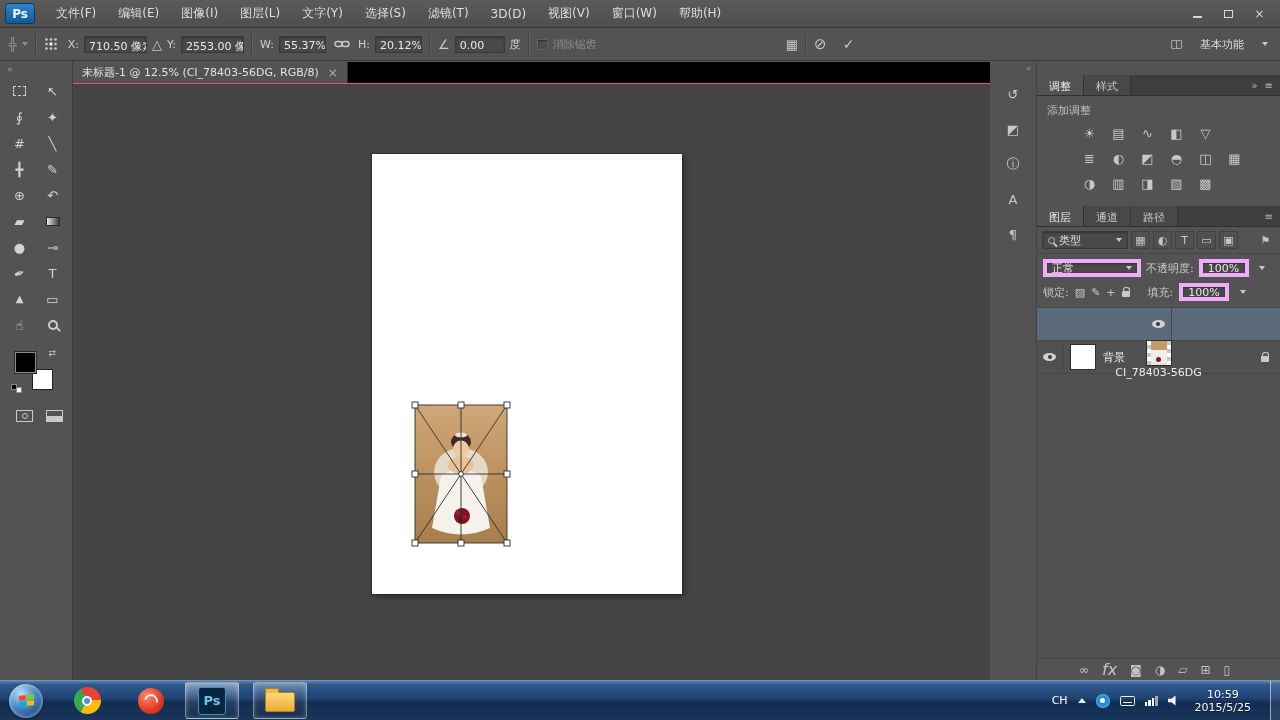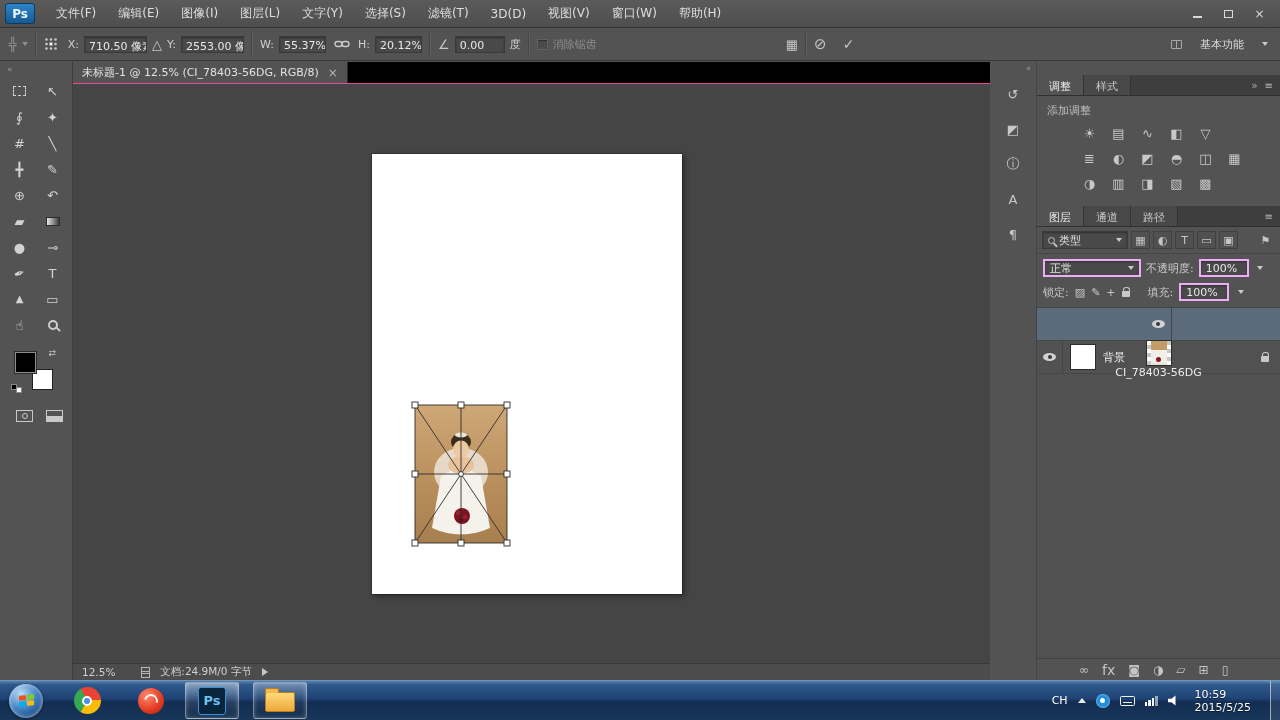--- a/index.html
+++ b/index.html
@@ -95,21 +95,21 @@
   .adjicon{width:29px;height:25px;display:flex;align-items:center;justify-content:center;color:#c8c8c8;font-size:13px;}
   .layerspanel{position:absolute;top:144px;left:0;right:0;bottom:0;display:flex;flex-direction:column;}
   .lfilter{display:flex;align-items:center;gap:3px;padding:4px 5px;border-bottom:1px solid #464646;}
   .searchbox{display:flex;align-items:center;gap:4px;background:#494949;border:1px solid #3a3a3a;
     box-shadow:inset 0 1px 2px rgba(0,0,0,.35);height:18px;padding:0 5px;font-size:11px;color:#e0e0e0;width:86px;}
   .magicon{position:relative;width:7px;height:7px;border:1.5px solid #bdbdbd;border-radius:50%;flex:none;}
   .magicon::after{content:"";position:absolute;right:-4px;bottom:-3px;width:5px;height:1.5px;background:#bdbdbd;transform:rotate(45deg);}
   .minibtn{width:19px;height:18px;display:flex;align-items:center;justify-content:center;font-size:11px;
     color:#c5c5c5;background:#505050;border:1px solid #414141;}
   .lblend{display:flex;align-items:center;gap:5px;padding:5px 6px 3px;font-size:11px;color:#c9c9c9;}
-  .ddbox{display:flex;align-items:center;justify-content:space-between;background:#494949;border:2px solid #f0abfc;
+  .ddbox{display:flex;align-items:center;justify-content:space-between;background:#494949;border:4px solid #f0abfc;
     box-shadow:inset 0 1px 2px rgba(0,0,0,.35);height:18px;padding:0 5px;font-size:11px;color:#e6e6e6;gap:20px;}
   .llock{display:flex;align-items:center;gap:6px;padding:3px 6px 6px;border-bottom:1px solid #464646;font-size:11px;color:#c9c9c9;}
   .lockglyph{color:#c6c6c6;font-size:11px;}
   .lockicon{position:relative;display:inline-block;width:8px;height:6px;background:#c9c9c9;border-radius:1px;margin-top:4px;}
   .lockicon::before{content:"";position:absolute;left:1px;top:-4px;width:5px;height:4px;border:1.2px solid #c9c9c9;
     border-bottom:none;border-radius:3px 3px 0 0;}
   .llist{flex:1;background:#515151;overflow:hidden;}
   .layerrow{height:33px;display:flex;align-items:center;border-bottom:1px solid #474747;}
   .layerrow.selected{background:#5c6b7c;flex-direction:column;}
   .eyecell{width:26px;height:100%;display:flex;align-items:center;justify-content:center;border-right:1px solid #454545;flex:none;}
@@ -121,21 +121,21 @@
     background-size:8px 8px;background-position:0 0,4px 4px;display:flex;align-items:center;justify-content:center;}
   .thumbimg{width:16px;height:24px;position:relative;
     background:linear-gradient(180deg,#c49c66 0%,#c49c66 38%,#f2efe8 38%,#f2efe8 86%,#e4ded2 100%);}
   .thumbimg::after{content:"";position:absolute;left:5px;top:16px;width:5px;height:5px;border-radius:50%;background:#8a1624;}
   .whitethumb{background:#fff;}
   .lname{font-size:11px;color:#ececec;white-space:nowrap;}
   .italic{}
   .rowlock{margin-left:auto;margin-right:11px;}
   .lbottom{height:22px;border-top:1px solid #434343;background:#535353;display:flex;align-items:center;gap:13px;padding-left:42px;}
   .lbicon{color:#c5c5c5;font-size:12px;line-height:1;}
-  .fxi{font-size:14px;}
+  .fxi{font-style:italic;font-size:16px;}
 
   
   .taskbar{position:absolute;left:0;bottom:0;width:100%;height:40px;
     background:linear-gradient(180deg,#5b83ad 0%,#2f5a8c 9%,#1e4173 46%,#132d52 54%,#183659 100%);
     border-top:1px solid #6f94bd;display:flex;align-items:center;z-index:40;}
   .orb{width:34px;height:34px;margin-left:9px;border-radius:50%;flex:none;
     background:radial-gradient(circle at 35% 28%,#b8ddf7,#3f7ec0 48%,#123b72 85%);
     box-shadow:inset 0 0 5px rgba(255,255,255,.7),0 1px 3px rgba(0,0,0,.5);
     display:flex;align-items:center;justify-content:center;}
   .flag{display:grid;grid-template-columns:7px 7px;grid-template-rows:5px 5px;gap:1px;transform:skewY(-6deg);}
@@ -162,21 +162,21 @@
   .tray{margin-left:auto;display:flex;align-items:center;gap:10px;color:#fff;font-size:11px;}
   .uptri{width:0;height:0;border-left:4px solid transparent;border-right:4px solid transparent;border-bottom:5px solid #eaeaea;}
   .ime{position:relative;width:14px;height:14px;border-radius:50%;background:#1f8fdd;box-shadow:inset 0 0 2px rgba(255,255,255,.7);}
   .ime::after{content:"";position:absolute;left:4.5px;top:4.5px;width:5px;height:5px;border-radius:50%;background:#fff;}
   .kbd{position:relative;width:15px;height:10px;border:1px solid #f0f0f0;border-radius:1.5px;}
   .kbd::after{content:"";position:absolute;left:2px;right:2px;bottom:1.5px;height:1.5px;background:#f0f0f0;}
   .net{display:flex;align-items:flex-end;gap:1px;}
   .net i{width:2.5px;background:#fff;}
   .n1{height:4px;}.n2{height:6px;}.n3{height:8px;}.n4{height:10px;opacity:.55;}
   .vol{width:11px;height:11px;background:#fff;clip-path:polygon(0 33%,35% 33%,72% 4%,72% 96%,35% 67%,0 67%);}
-  .clock{text-align:left;line-height:13px;font-size:11px;margin:0 9px 0 6px;text-shadow:0 1px 1px rgba(0,0,0,.6);}
+  .clock{text-align:center;line-height:13px;font-size:11px;margin:0 9px 0 6px;text-shadow:0 1px 1px rgba(0,0,0,.6);}
   .showdesk{width:10px;height:40px;border-left:1px solid rgba(255,255,255,.55);background:rgba(255,255,255,.08);}
 </style>
 </head>
 <body>
 
 <div class="app">
 
   <div class="menubar">
     <div class="pslogo">Ps</div>
     <div class="menuitem">文件(F)</div>
@@ -399,26 +399,20 @@
                 <rect x="94" y="71" width="6" height="6"></rect>
                 <rect x="2" y="140" width="6" height="6"></rect>
                 <rect x="48" y="140" width="6" height="6"></rect>
                 <rect x="94" y="140" width="6" height="6"></rect>
                 <circle cx="51" cy="74" r="2.4"></circle>
               </g>
             </svg>
           </div>
         </div>
       </div>
-      <div class="statusbar">
-        <span class="zoomfld">12.5%</span>
-        <span class="pageicon"></span>
-        <span>文档:24.9M/0 字节</span>
-        <span class="tri-r"></span>
-      </div>
     </div>
 
     <div class="dock">
       <div class="dockstrip">
         <div class="dockhead">«</div>
         <div class="stripicons">
           <div class="stripicon">↺</div>
           <div class="stripicon">◩</div>
           <div class="stripicon">ⓘ</div>
           <div class="stripicon">A</div>

